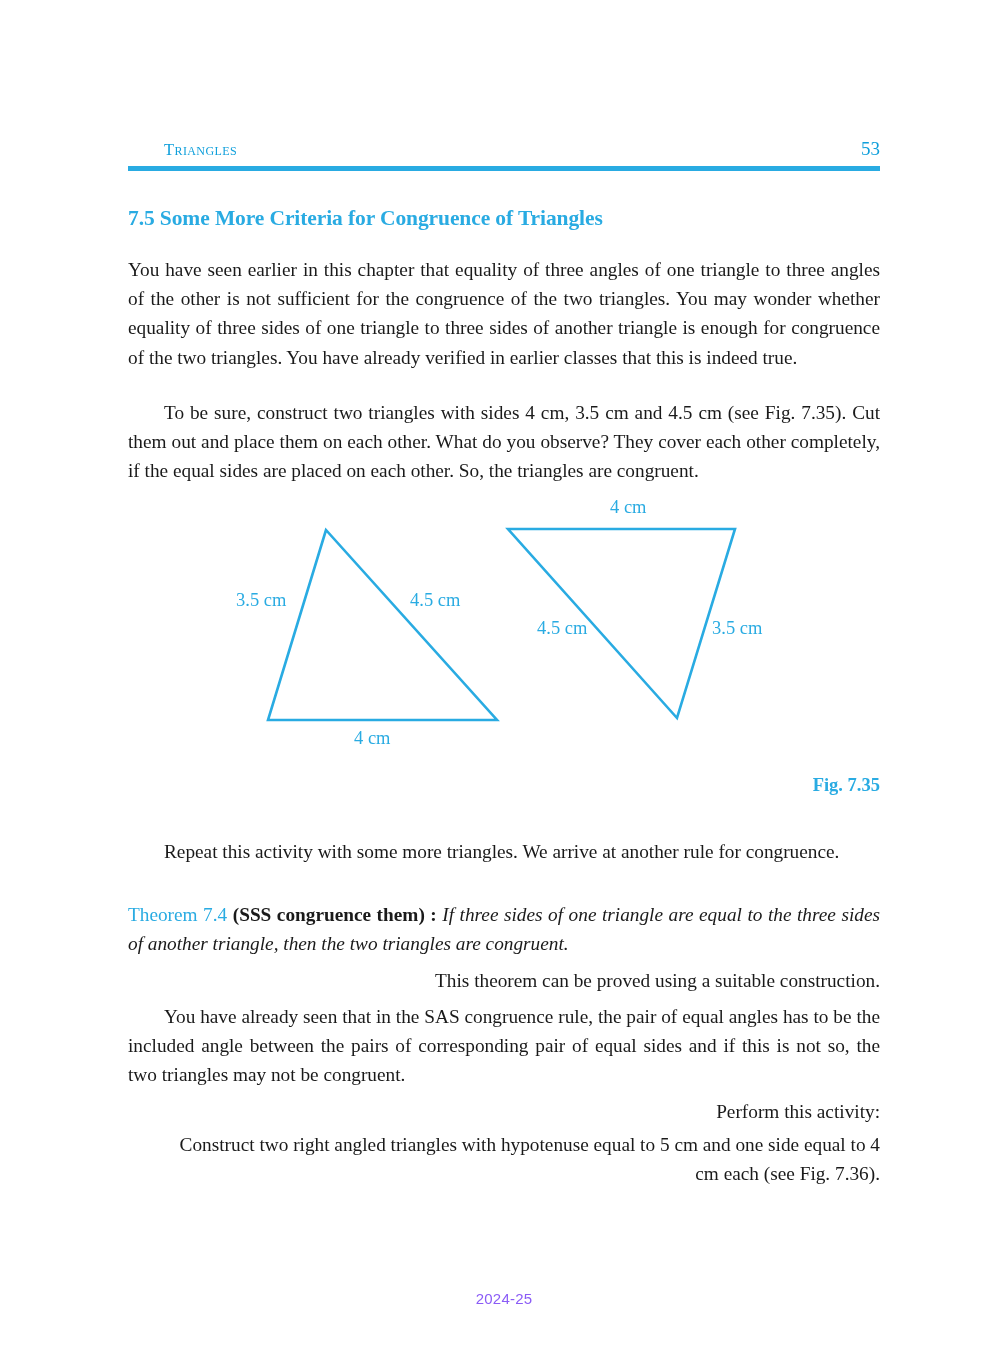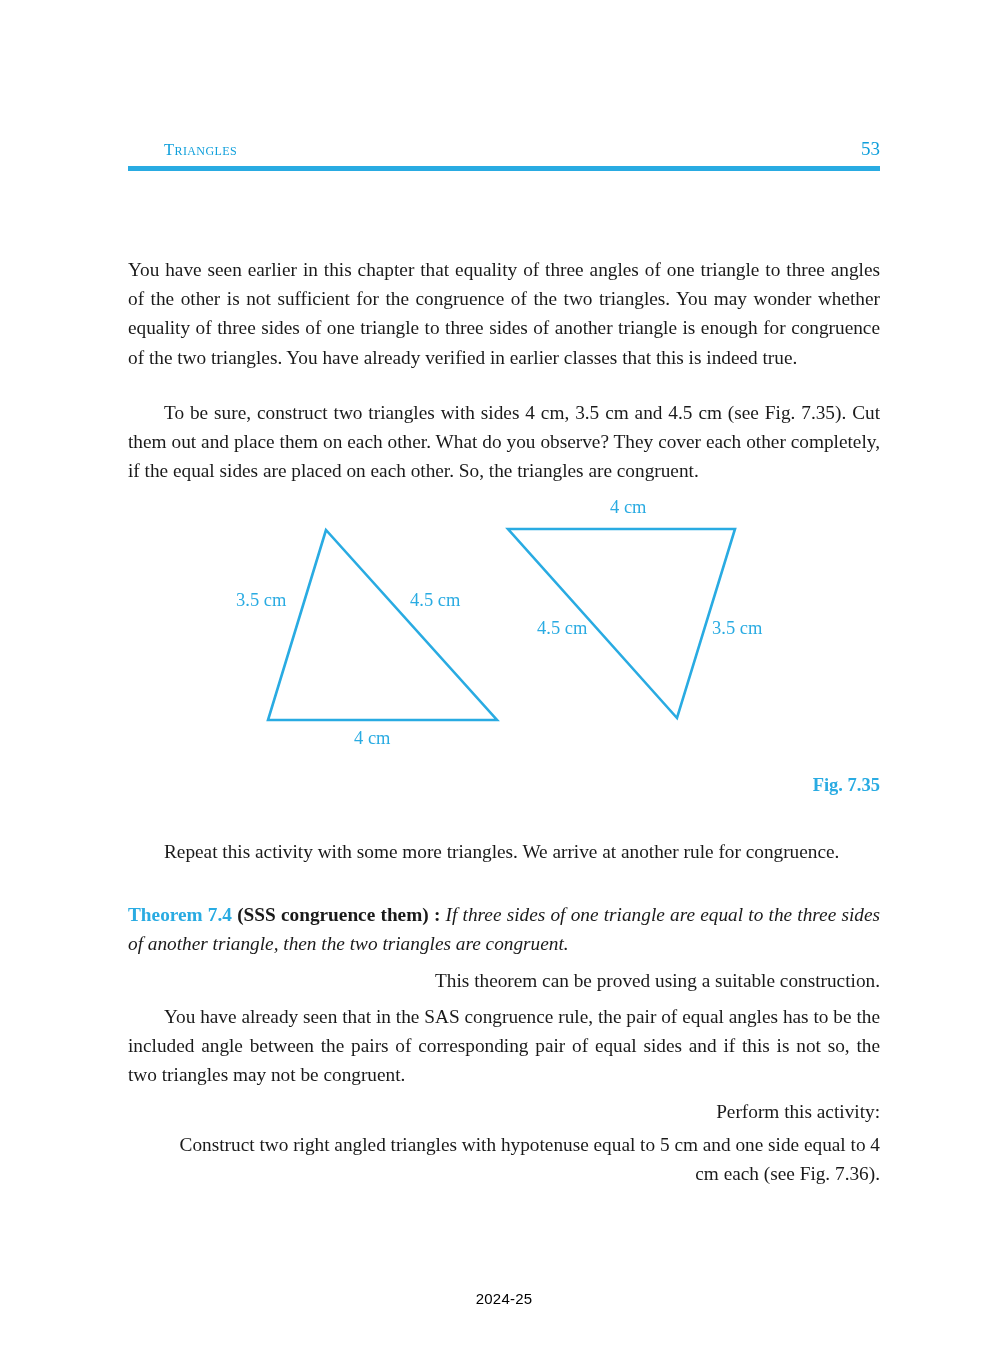--- a/index.html
+++ b/index.html
@@ -89,21 +89,21 @@
   .p2 { top: 374px; }
   .p3 { top: 813px; }
   .theorem { top: 876px; }
   .p4 { top: 942px; }
   .p5 { top: 978px; }
   .p6 { top: 1073px; }
   .p7 { top: 1106px; }
 
   .theorem-label {
     color: #29abe2;
-    font-weight: bold;
+    font-weight: normal;
   }
   .theorem-rule {
     font-weight: bold;
     color: #1a1a1a;
   }
   .theorem-statement {
     font-style: italic;
   }
   
   .figure {
@@ -137,35 +137,36 @@
   }
   
   .footer {
     position: absolute;
     left: 0;
     top: 1290px;
     width: 1008px;
     text-align: center;
     font-family: "Liberation Sans", "DejaVu Sans", sans-serif;
     font-size: 15px;
-    color: #000000;
+    color: #8b5cf6;
     letter-spacing: 0.2px;
   }
 </style>
 </head>
 <body>
 
 <div class="page">
 
   <div class="runhead">
     <span class="runhead-title">Triangles</span>
     <span class="runhead-pageno">53</span>
   </div>
   <div class="runhead-rule"></div>
 
+  <h2 class="section-heading">7.5 Some More Criteria for Congruence of Triangles</h2>
 
   <p class="para p1">You have seen earlier in this chapter that equality of three angles of one triangle to three angles of the other is not sufficient for the congruence of the two triangles. You may wonder whether equality of three sides of one triangle to three sides of another triangle is enough for congruence of the two triangles. You have already verified in earlier classes that this is indeed true.</p>
 
   <p class="para p2 indent">To be sure, construct two triangles with sides 4 cm, 3.5 cm and 4.5 cm (see Fig. 7.35). Cut them out and place them on each other. What do you observe? They cover each other completely, if the equal sides are placed on each other. So, the triangles are congruent.</p>
 
   <div class="figure">
     <svg width="752" height="270" viewBox="0 0 752 270">
       <polygon id="tri-left" fill="none" stroke="#29abe2" stroke-width="2.6" stroke-linejoin="miter" points="198,40 140,230 369,230"></polygon>
       <polygon id="tri-right" fill="none" stroke="#29abe2" stroke-width="2.6" stroke-linejoin="miter" points="380,39 607,39 549,228"></polygon>
     </svg>

